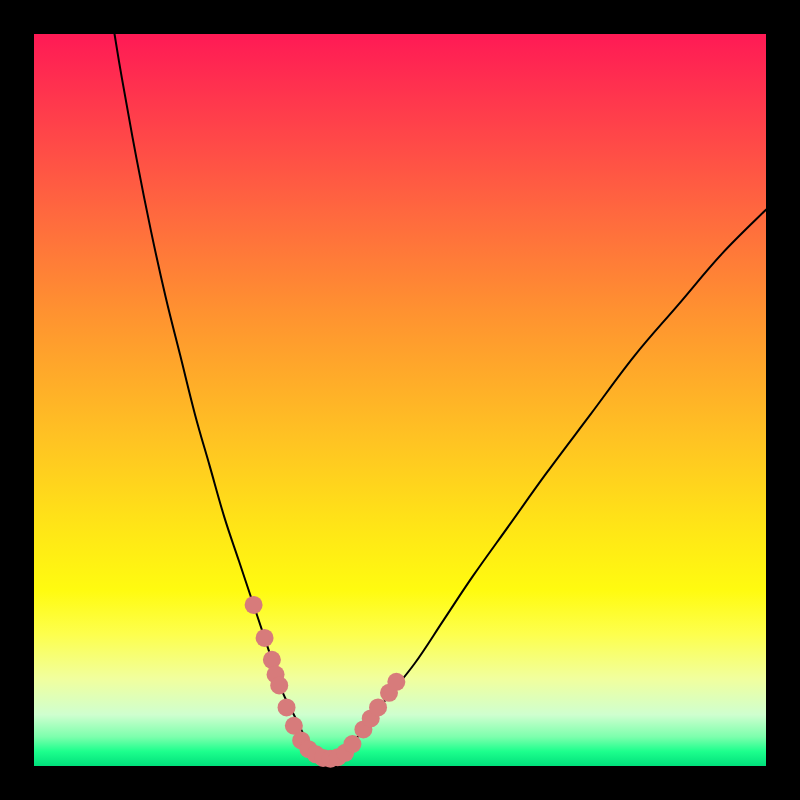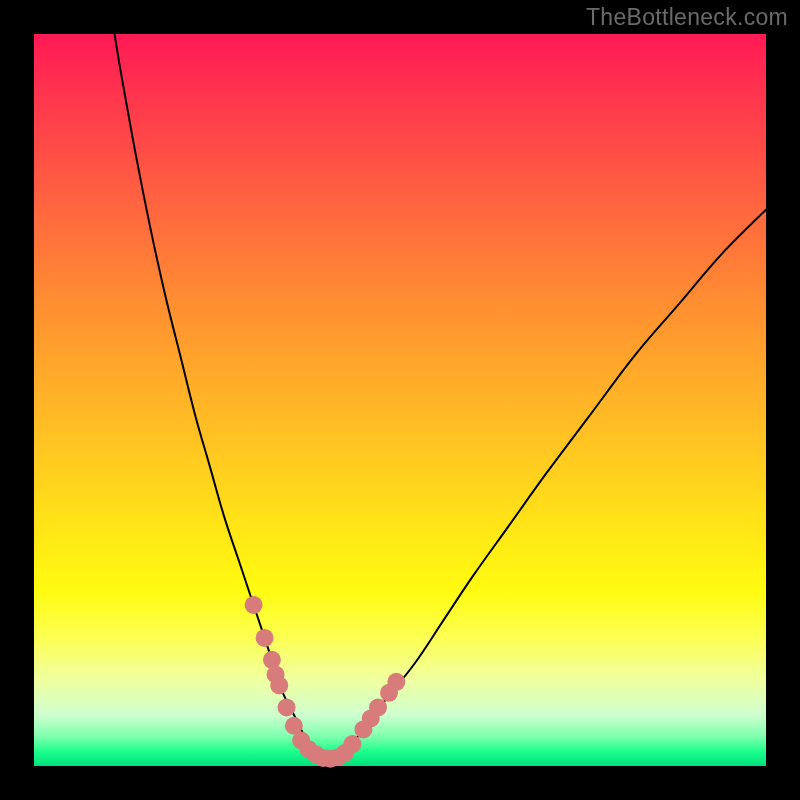--- a/index.html
+++ b/index.html
@@ -55,21 +55,20 @@
     top: 0;
     width: 732px;
     height: 732px;
     overflow: visible;
   }
 </style>
 </head>
 <body>
 
 <div class="outer">
-  <div class="watermark">TheBottleneck.com</div>
   <div class="plot-frame">
     <svg class="curve" viewBox="0 0 732 732">
       <path id="main-curve" fill="none" stroke="#000000" stroke-width="2" stroke-linecap="round" d="M 80.52 0.00 C 81.84 7.91, 83.89 21.52, 87.84 43.92 C 91.79 66.32, 97.21 96.77, 102.48 124.44 C 107.75 152.11, 111.85 172.61, 117.12 197.64 C 122.39 222.67, 126.49 241.12, 131.76 263.52 C 137.03 285.92, 141.13 301.00, 146.40 322.08 C 151.67 343.16, 155.77 360.88, 161.04 380.64 C 166.31 400.40, 170.41 413.43, 175.68 431.88 C 180.95 450.33, 185.05 465.99, 190.32 483.12 C 195.59 500.25, 199.69 511.23, 204.96 527.04 C 210.23 542.85, 214.33 555.15, 219.60 570.96 C 224.87 586.77, 230.29 603.02, 234.24 614.88 C 238.19 626.74, 238.92 628.93, 241.56 636.84 C 244.20 644.75, 246.24 652.21, 248.88 658.80 C 251.52 665.39, 253.56 668.17, 256.20 673.44 C 258.84 678.71, 260.88 682.81, 263.52 688.08 C 266.16 693.35, 268.20 698.11, 270.84 702.72 C 273.48 707.33, 275.52 710.41, 278.16 713.70 C 280.80 716.99, 282.84 719.04, 285.48 721.02 C 288.12 723.00, 290.16 724.02, 292.80 724.68 C 295.44 725.34, 297.48 725.34, 300.12 724.68 C 302.76 724.02, 304.80 723.00, 307.44 721.02 C 310.08 719.04, 310.81 718.31, 314.76 713.70 C 318.71 709.09, 322.81 703.96, 329.40 695.40 C 335.99 686.84, 342.14 677.98, 351.36 666.12 C 360.58 654.26, 370.10 644.01, 380.64 629.52 C 391.18 615.03, 399.38 601.41, 409.92 585.60 C 420.46 569.79, 427.34 558.81, 439.20 541.68 C 451.06 524.55, 462.62 508.89, 475.80 490.44 C 488.98 471.99, 497.91 458.96, 512.40 439.20 C 526.89 419.44, 540.51 401.72, 556.32 380.64 C 572.13 359.56, 584.43 341.84, 600.24 322.08 C 616.05 302.32, 628.35 289.29, 644.16 270.84 C 659.97 252.39, 672.27 236.73, 688.08 219.60 C 703.89 202.47, 724.09 183.59, 732.00 175.68"></path>
       <g id="marker-group">
           <circle cx="219.60" cy="570.96" r="9" fill="#d77b7b"></circle>
           <circle cx="230.58" cy="603.90" r="9" fill="#d77b7b"></circle>
           <circle cx="237.90" cy="625.86" r="9" fill="#d77b7b"></circle>
           <circle cx="241.56" cy="640.50" r="9" fill="#d77b7b"></circle>
           <circle cx="245.22" cy="651.48" r="9" fill="#d77b7b"></circle>
           <circle cx="252.54" cy="673.44" r="9" fill="#d77b7b"></circle>

